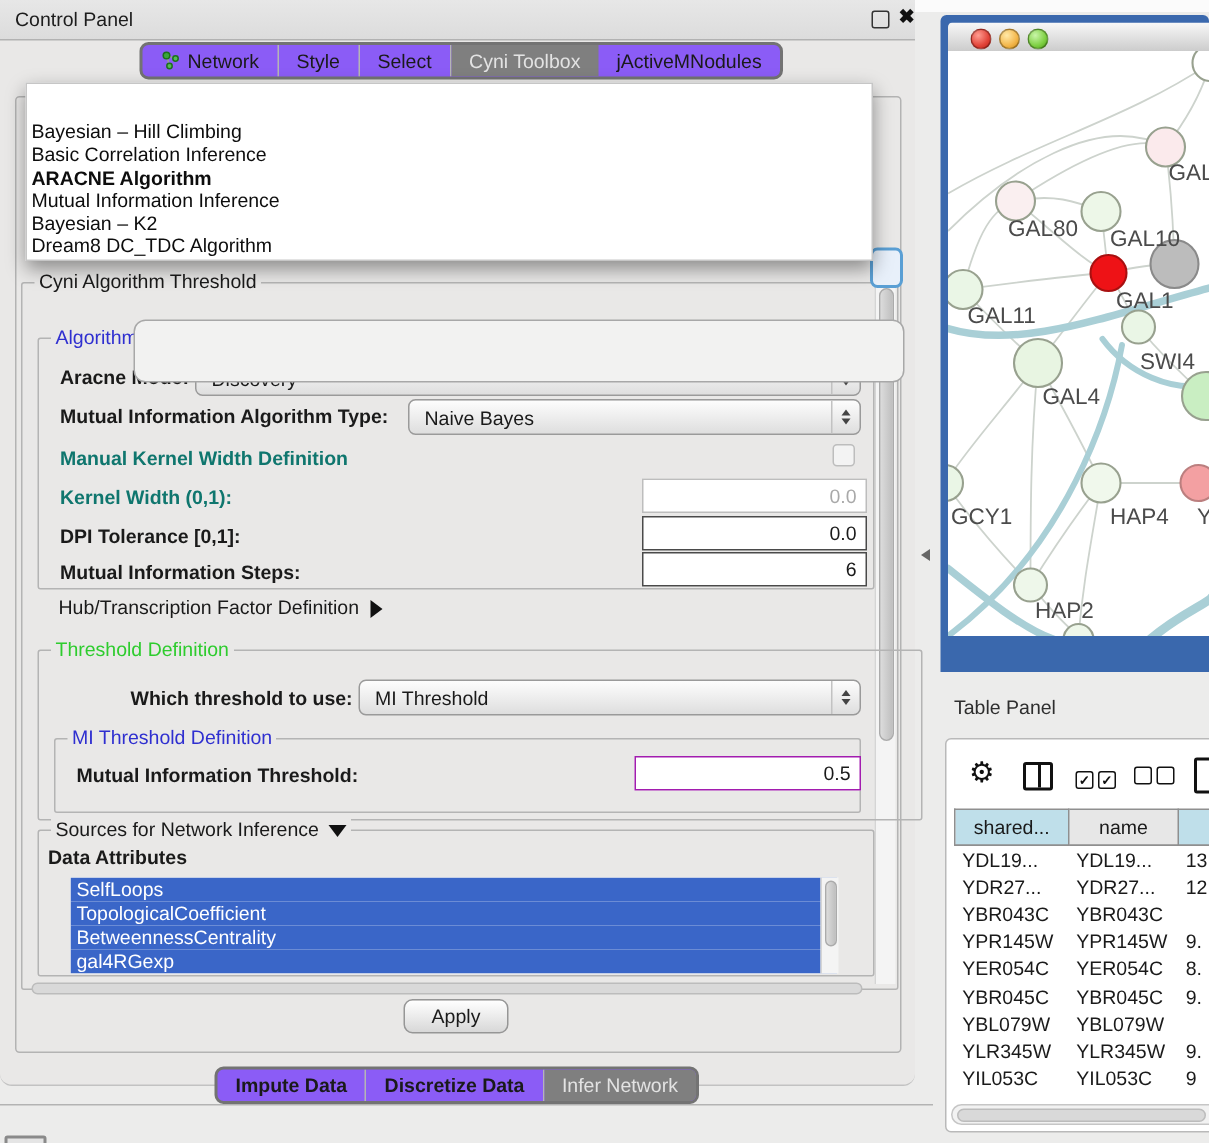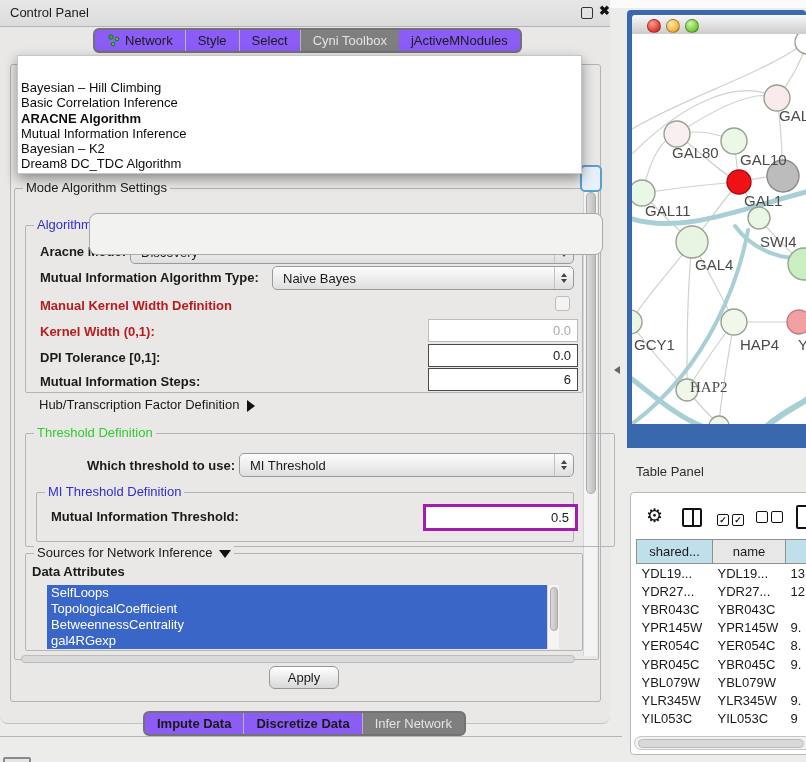--- a/index.html
+++ b/index.html
@@ -41,21 +41,21 @@
   .dd-item{height:15.3px;line-height:15.3px;padding-left:1px;color:#0d0d0d;}
   .dd-item.sel{font-weight:bold;}
 
   
   .grp{border:1px solid #b4b4b4;border-radius:2px;}
   .grp-label{position:absolute;top:-9px;left:8px;background:#e9e8e7;padding:0 3px;
       white-space:nowrap;}
   .lbl-blue{color:#2f2fd0;}
   .lbl-green{color:#2ecc2e;}
   .boldlbl{font-weight:bold;white-space:nowrap;}
-  .graylbl{color:#b91c1c;}
+  .graylbl{color:#0f766e;}
 
   
   .combo{background:linear-gradient(#fdfdfd,#dedede);border:1px solid #9a9a9a;
       border-radius:5px;display:flex;align-items:center;height:22px;}
   .combo-text{padding-left:10px;flex:1;white-space:nowrap;overflow:hidden;}
   .combo-arrows{width:18px;display:flex;flex-direction:column;align-items:center;
       justify-content:center;gap:2px;border-left:1px solid #c2c2c2;height:100%;}
   .arr-up{width:0;height:0;border-left:3.5px solid transparent;border-right:3.5px solid transparent;
       border-bottom:4.5px solid #444;}
   .arr-dn{width:0;height:0;border-left:3.5px solid transparent;border-right:3.5px solid transparent;
@@ -173,21 +173,21 @@
         <div class="dd-item">Bayesian – Hill Climbing</div>
         <div class="dd-item">Basic Correlation Inference</div>
         <div class="dd-item sel">ARACNE Algorithm</div>
         <div class="dd-item">Mutual Information Inference</div>
         <div class="dd-item">Bayesian – K2</div>
         <div class="dd-item">Dream8 DC_TDC Algorithm</div>
       </div>
     </div>
 
     <div class="abs grp" style="left:14px;top:188px;width:583px;height:470px;">
-      <span class="grp-label">Mode Algorithm Settings</span>
+      <span class="grp-label">Cyni Algorithm Threshold</span>
 
       <div class="abs vscroll" style="right:1px;top:1px;width:13px;height:466px;">
         <div class="thumb" style="top:2px;height:300px;"></div>
       </div>
 
       <div class="abs grp" style="left:10px;top:36px;width:556px;height:166px;">
         <span class="grp-label lbl-blue">Algorithm Definition</span>
 
         <div class="abs boldlbl" style="left:14px;top:18px;">Aracne Mode:</div>
         <div class="abs combo" style="left:104px;top:14px;width:442px;">
@@ -232,21 +232,21 @@
           <span class="combo-text">MI Threshold</span>
           <span class="combo-arrows">
             <span class="arr-up"></span>
               <span class="arr-dn"></span>
           </span>
         </div>
 
         <div class="abs grp" style="left:10px;top:58px;width:536px;height:48px;">
           <span class="grp-label lbl-blue">MI Threshold Definition</span>
           <div class="abs boldlbl" style="left:14px;top:16px;">Mutual Information Threshold:</div>
-          <div class="abs tfield" style="left:386px;top:11px;width:143px;border:3px solid #a21caf;">0.5</div>
+          <div class="abs tfield" style="left:386px;top:11px;width:143px;border:1px solid #a21caf;">0.5</div>
         </div>
       </div>
 
       <div class="abs grp" style="left:10px;top:364px;width:556px;height:96px;">
         <span class="grp-label"><span>Sources for Network Inference</span><span class="tri-down"></span></span>
 
         <div class="abs boldlbl" style="left:6px;top:10px;">Data Attributes</div>
 
         <div class="abs attr-list" style="left:21px;top:31px;width:511px;height:64px;">
           <div class="attr-item">SelfLoops</div>
@@ -347,21 +347,21 @@
       <div class="node-label" style="left:147px;top:73px;">GAL</div>
       <div class="node-label" style="left:40px;top:110px;">GAL80</div>
       <div class="node-label" style="left:108px;top:117px;">GAL10</div>
       <div class="node-label" style="left:112px;top:158px;">GAL1</div>
       <div class="node-label" style="left:13px;top:168px;">GAL11</div>
       <div class="node-label" style="left:128px;top:199px;">SWI4</div>
       <div class="node-label" style="left:63px;top:222px;">GAL4</div>
       <div class="node-label" style="left:2px;top:302px;">GCY1</div>
       <div class="node-label" style="left:108px;top:302px;">HAP4</div>
       <div class="node-label" style="left:166px;top:302px;">Y</div>
-      <div class="node-label" style="left:58px;top:345px;font-family:Liberation Serif, serif;">HAP2</div>
+      <div class="node-label" style="left:58px;top:365px;">HAP2</div>
     </div>
   </div>
 
   <div class="abs tp-title">Table Panel</div>
 
   <div class="abs tp-body">
 
     <div class="abs gear" style="left:15px;top:13px;">⚙</div>
     <div class="abs colicon" style="left:51px;top:15px;"></div>
     <div class="abs" style="left:86px;top:18px;">

